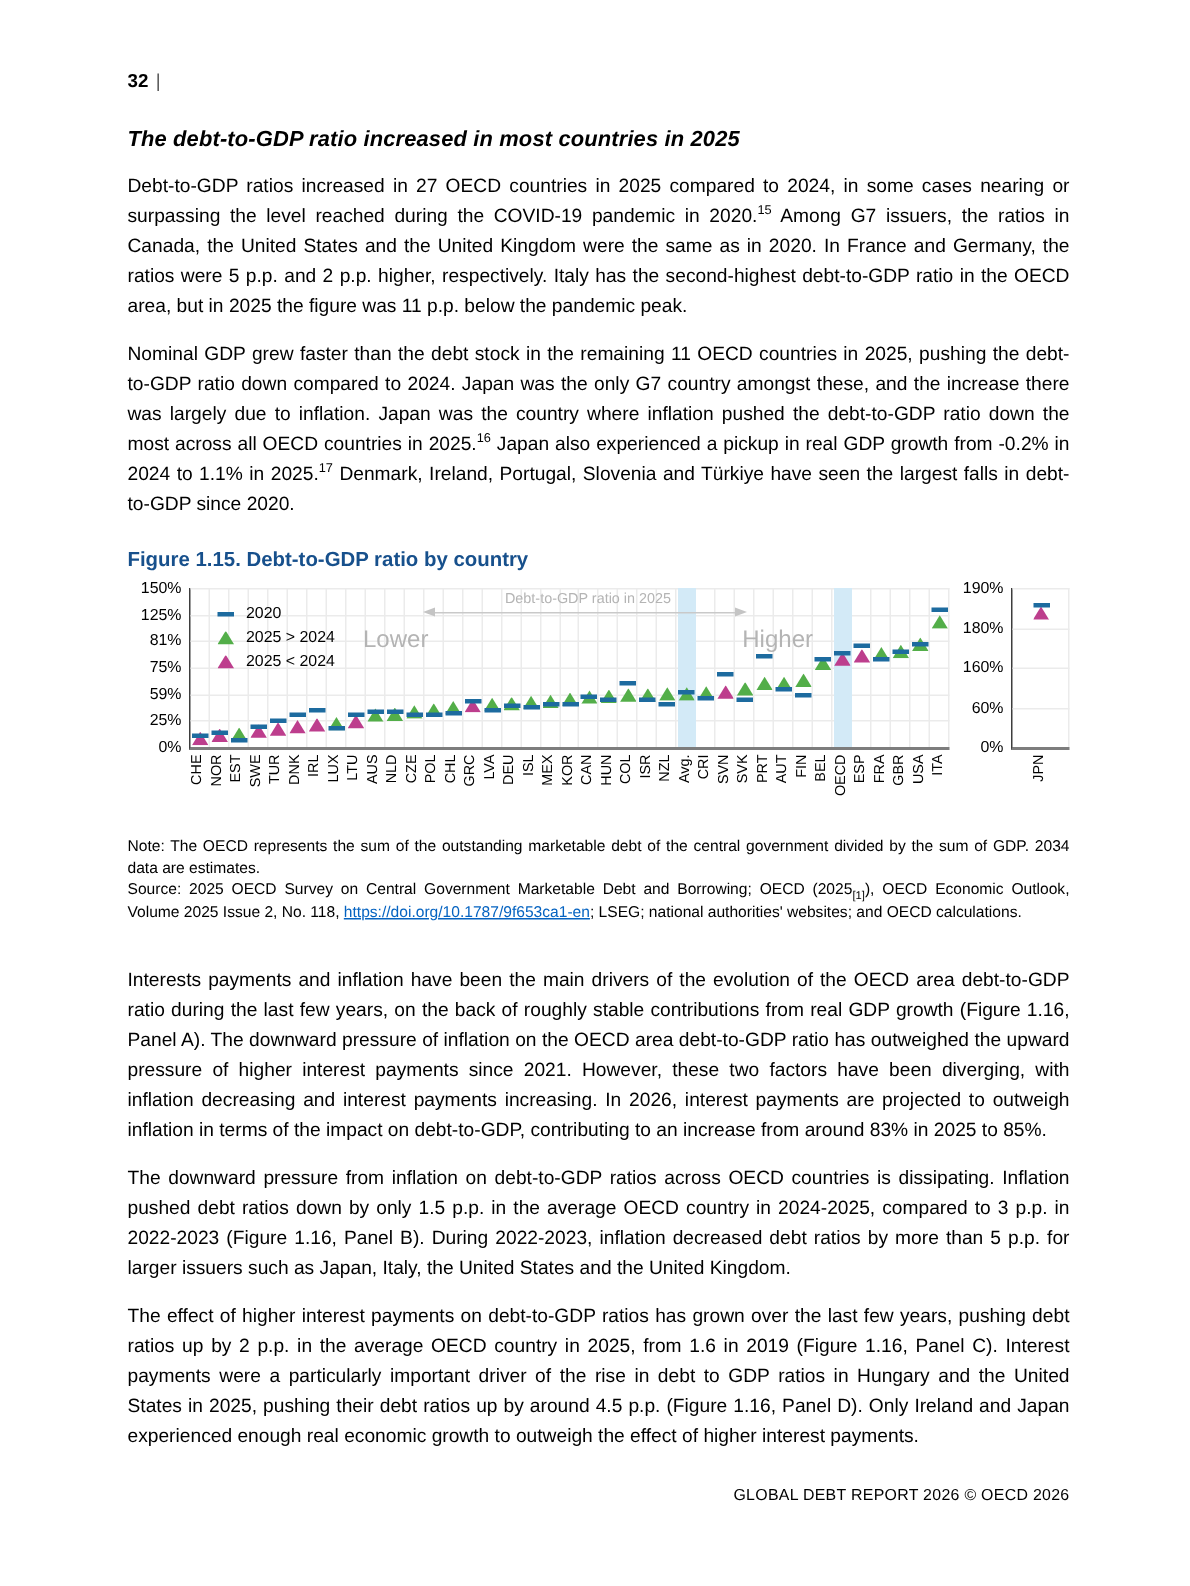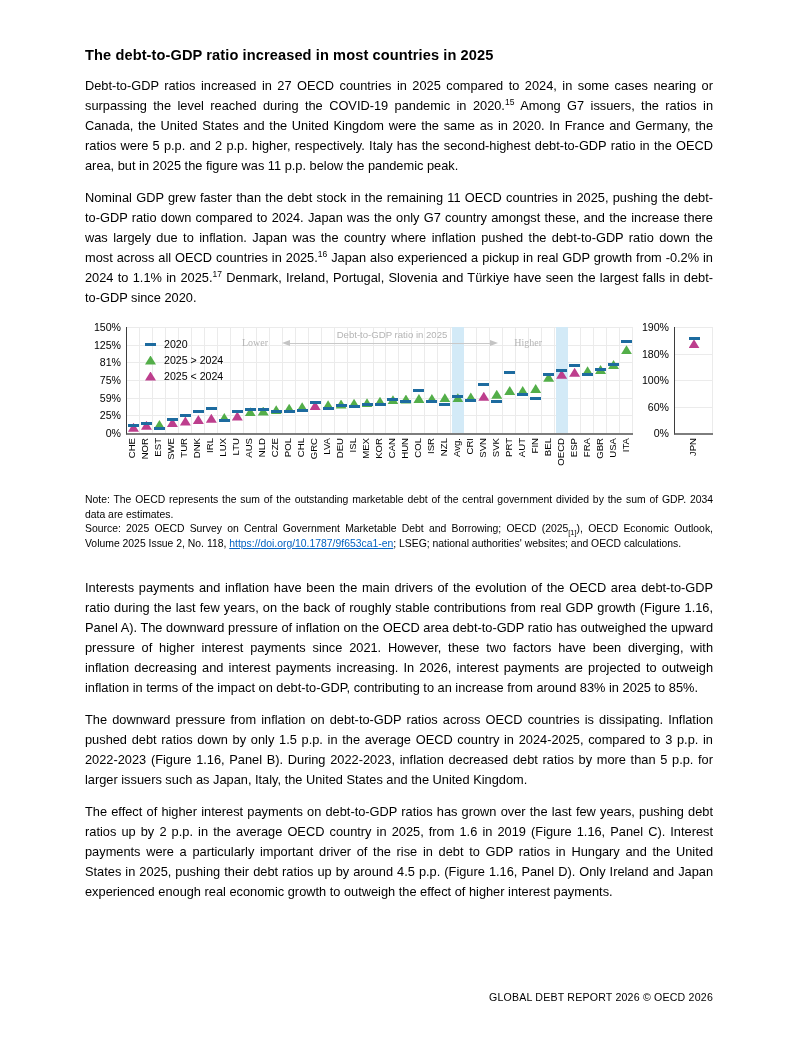--- a/index.html
+++ b/index.html
@@ -5,21 +5,21 @@
   html,body{margin:0;padding:0;background:#ffffff;}
   .page{
     position:relative;width:793px;height:1057px;background:#fff;overflow:hidden;
     font-family:"Liberation Sans", sans-serif;color:#000;
   }
   .content{position:absolute;left:85px;top:47px;width:628px;}
   .pagenum-row{font-size:12.5px;margin-bottom:24px;}
   .pagenum-row .num{font-weight:bold;}
   .pagenum-row .pipe{color:#555;margin-left:5px;font-weight:300;}
   h2.section-heading{
-    font-size:14.6px;font-weight:bold;margin:0 0 13px 0;letter-spacing:0.1px;
+    font-size:14.6px;font-weight:bold;font-style:italic;margin:0 0 13px 0;letter-spacing:0.1px;
   }
   p.body{font-size:12.8px;line-height:20px;text-align:justify;margin:0 0 12px 0;}
   p.body.last-before-fig{margin-bottom:19px;}
   sup.fn{font-size:8.5px;vertical-align:super;line-height:0;}
   sub.fn{font-size:7.5px;vertical-align:sub;line-height:0;}
   h3.fig-title{font-size:13.6px;font-weight:bold;margin:0 0 12px 0;}
   p.subtitle{font-size:12.2px;margin:0 0 15px 0;}
   .chart-wrap{position:relative;margin:0 0 10px 0;display:flex;align-items:flex-start;}
   .ylabels{position:relative;height:106px;}
   .ylabels .yt{position:absolute;right:5px;font-size:10.6px;white-space:nowrap;}
@@ -43,40 +43,44 @@
   .legend .lmark{position:relative;width:11px;height:9px;margin-right:8px;flex:0 0 auto;}
   .legend .lmark .dash{position:absolute;left:0;top:3px;}
   .legend .lmark .tri{position:absolute;left:0;top:0;}
   .legend .ltext{font-size:10.6px;}
   .annot{position:absolute;left:115px;top:2px;width:300px;height:22px;z-index:4;}
   .annot .atext{position:absolute;left:0;right:0;top:0;text-align:center;font-size:9.6px;color:#b4b4b4;}
   .annot .aline{position:absolute;top:14px;left:48px;right:52px;height:1px;background:#c9c9c9;}
   .annot .ahead{position:absolute;top:11px;width:0;height:0;border-top:3.5px solid transparent;border-bottom:3.5px solid transparent;}
   .annot .ahead.left{left:40px;border-right:8px solid #c4c4c4;}
   .annot .ahead.right{right:44px;border-left:8px solid #c4c4c4;}
-  .annot .aside{position:absolute;top:8px;font-size:10px;color:#b4b4b4;font-family:Liberation Serif, serif;}
+  .annot .aside{position:absolute;top:24px;font-size:16px;color:#b4b4b4;}
   .annot .aside.lower{left:0;}
   .annot .aside.higher{right:0;}
   p.note{font-size:10.4px;line-height:14.5px;text-align:justify;margin:0;}
   p.note.src{margin-bottom:27px;}
   .link{color:#0563c1;text-decoration:underline;cursor:pointer;}
   .footer{position:absolute;right:80px;top:991px;font-size:10.6px;letter-spacing:0.2px;}
 </style>
 </head>
 <body>
 
 <div class="page">
   <div class="content">
 
+    <div class="pagenum-row">
+      <span class="num">32</span><span class="pipe">|</span>
+    </div>
 
     <h2 class="section-heading">The debt-to-GDP ratio increased in most countries in 2025</h2>
 
     <p class="body">Debt-to-GDP ratios increased in 27 OECD countries in 2025 compared to 2024, in some cases nearing or surpassing the level reached during the COVID-19 pandemic in 2020.<sup class="fn">15</sup> Among G7 issuers, the ratios in Canada, the United States and the United Kingdom were the same as in 2020. In France and Germany, the ratios were 5 p.p. and 2 p.p. higher, respectively. Italy has the second-highest debt-to-GDP ratio in the OECD area, but in 2025 the figure was 11 p.p. below the pandemic peak.</p>
     <p class="body last-before-fig">Nominal GDP grew faster than the debt stock in the remaining 11 OECD countries in 2025, pushing the debt-to-GDP ratio down compared to 2024. Japan was the only G7 country amongst these, and the increase there was largely due to inflation. Japan was the country where inflation pushed the debt-to-GDP ratio down the most across all OECD countries in 2025.<sup class="fn">16</sup> Japan also experienced a pickup in real GDP growth from -0.2% in 2024 to 1.1% in 2025.<sup class="fn">17</sup> Denmark, Ireland, Portugal, Slovenia and Türkiye have seen the largest falls in debt-to-GDP since 2020.</p>
 
+    <h3 class="fig-title" style="color: rgb(23, 80, 140);">Figure 1.15. Debt-to-GDP ratio by country</h3>
 
     <div class="chart-wrap" id="chart">
         <div class="ylabels" style="width: 42px;">
           <div class="yt" style="top: -6px;">150%</div>
           <div class="yt" style="top: 11.6667px;">125%</div>
           <div class="yt" style="top: 29.3333px;">81%</div>
           <div class="yt" style="top: 47px;">75%</div>
           <div class="yt" style="top: 64.6667px;">59%</div>
           <div class="yt" style="top: 82.3333px;">25%</div>
           <div class="yt" style="top: 100px;">0%</div>
@@ -276,21 +280,21 @@
             <div class="xlab" style="left: 454.59px;">FRA</div>
             <div class="xlab" style="left: 467.564px;">GBR</div>
             <div class="xlab" style="left: 480.538px;">USA</div>
             <div class="xlab" style="left: 493.513px;">ITA</div>
           </div>
         </div>
         <div class="" style="width: 8px;"></div>
         <div class="ylabels" style="width: 34px;">
           <div class="yt" style="top: -6px;">190%</div>
           <div class="yt" style="top: 20.5px;">180%</div>
-          <div class="yt" style="top: 47px;">100%</div>
+          <div class="yt" style="top: 47px;">160%</div>
           <div class="yt" style="top: 73.5px;">60%</div>
           <div class="yt" style="top: 100px;">0%</div>
         </div>
         <div class="panel">
           <div class="plot jpn" style="width: 38px; height: 106px;">
             <div class="hgrid" style="top: 79.5px;"></div>
             <div class="hgrid" style="top: 53px;"></div>
             <div class="hgrid" style="top: 26.5px;"></div>
             <div class="hgrid" style="top: 0px;"></div>
             <div class="vgrid" style="left: 37px;"></div>

